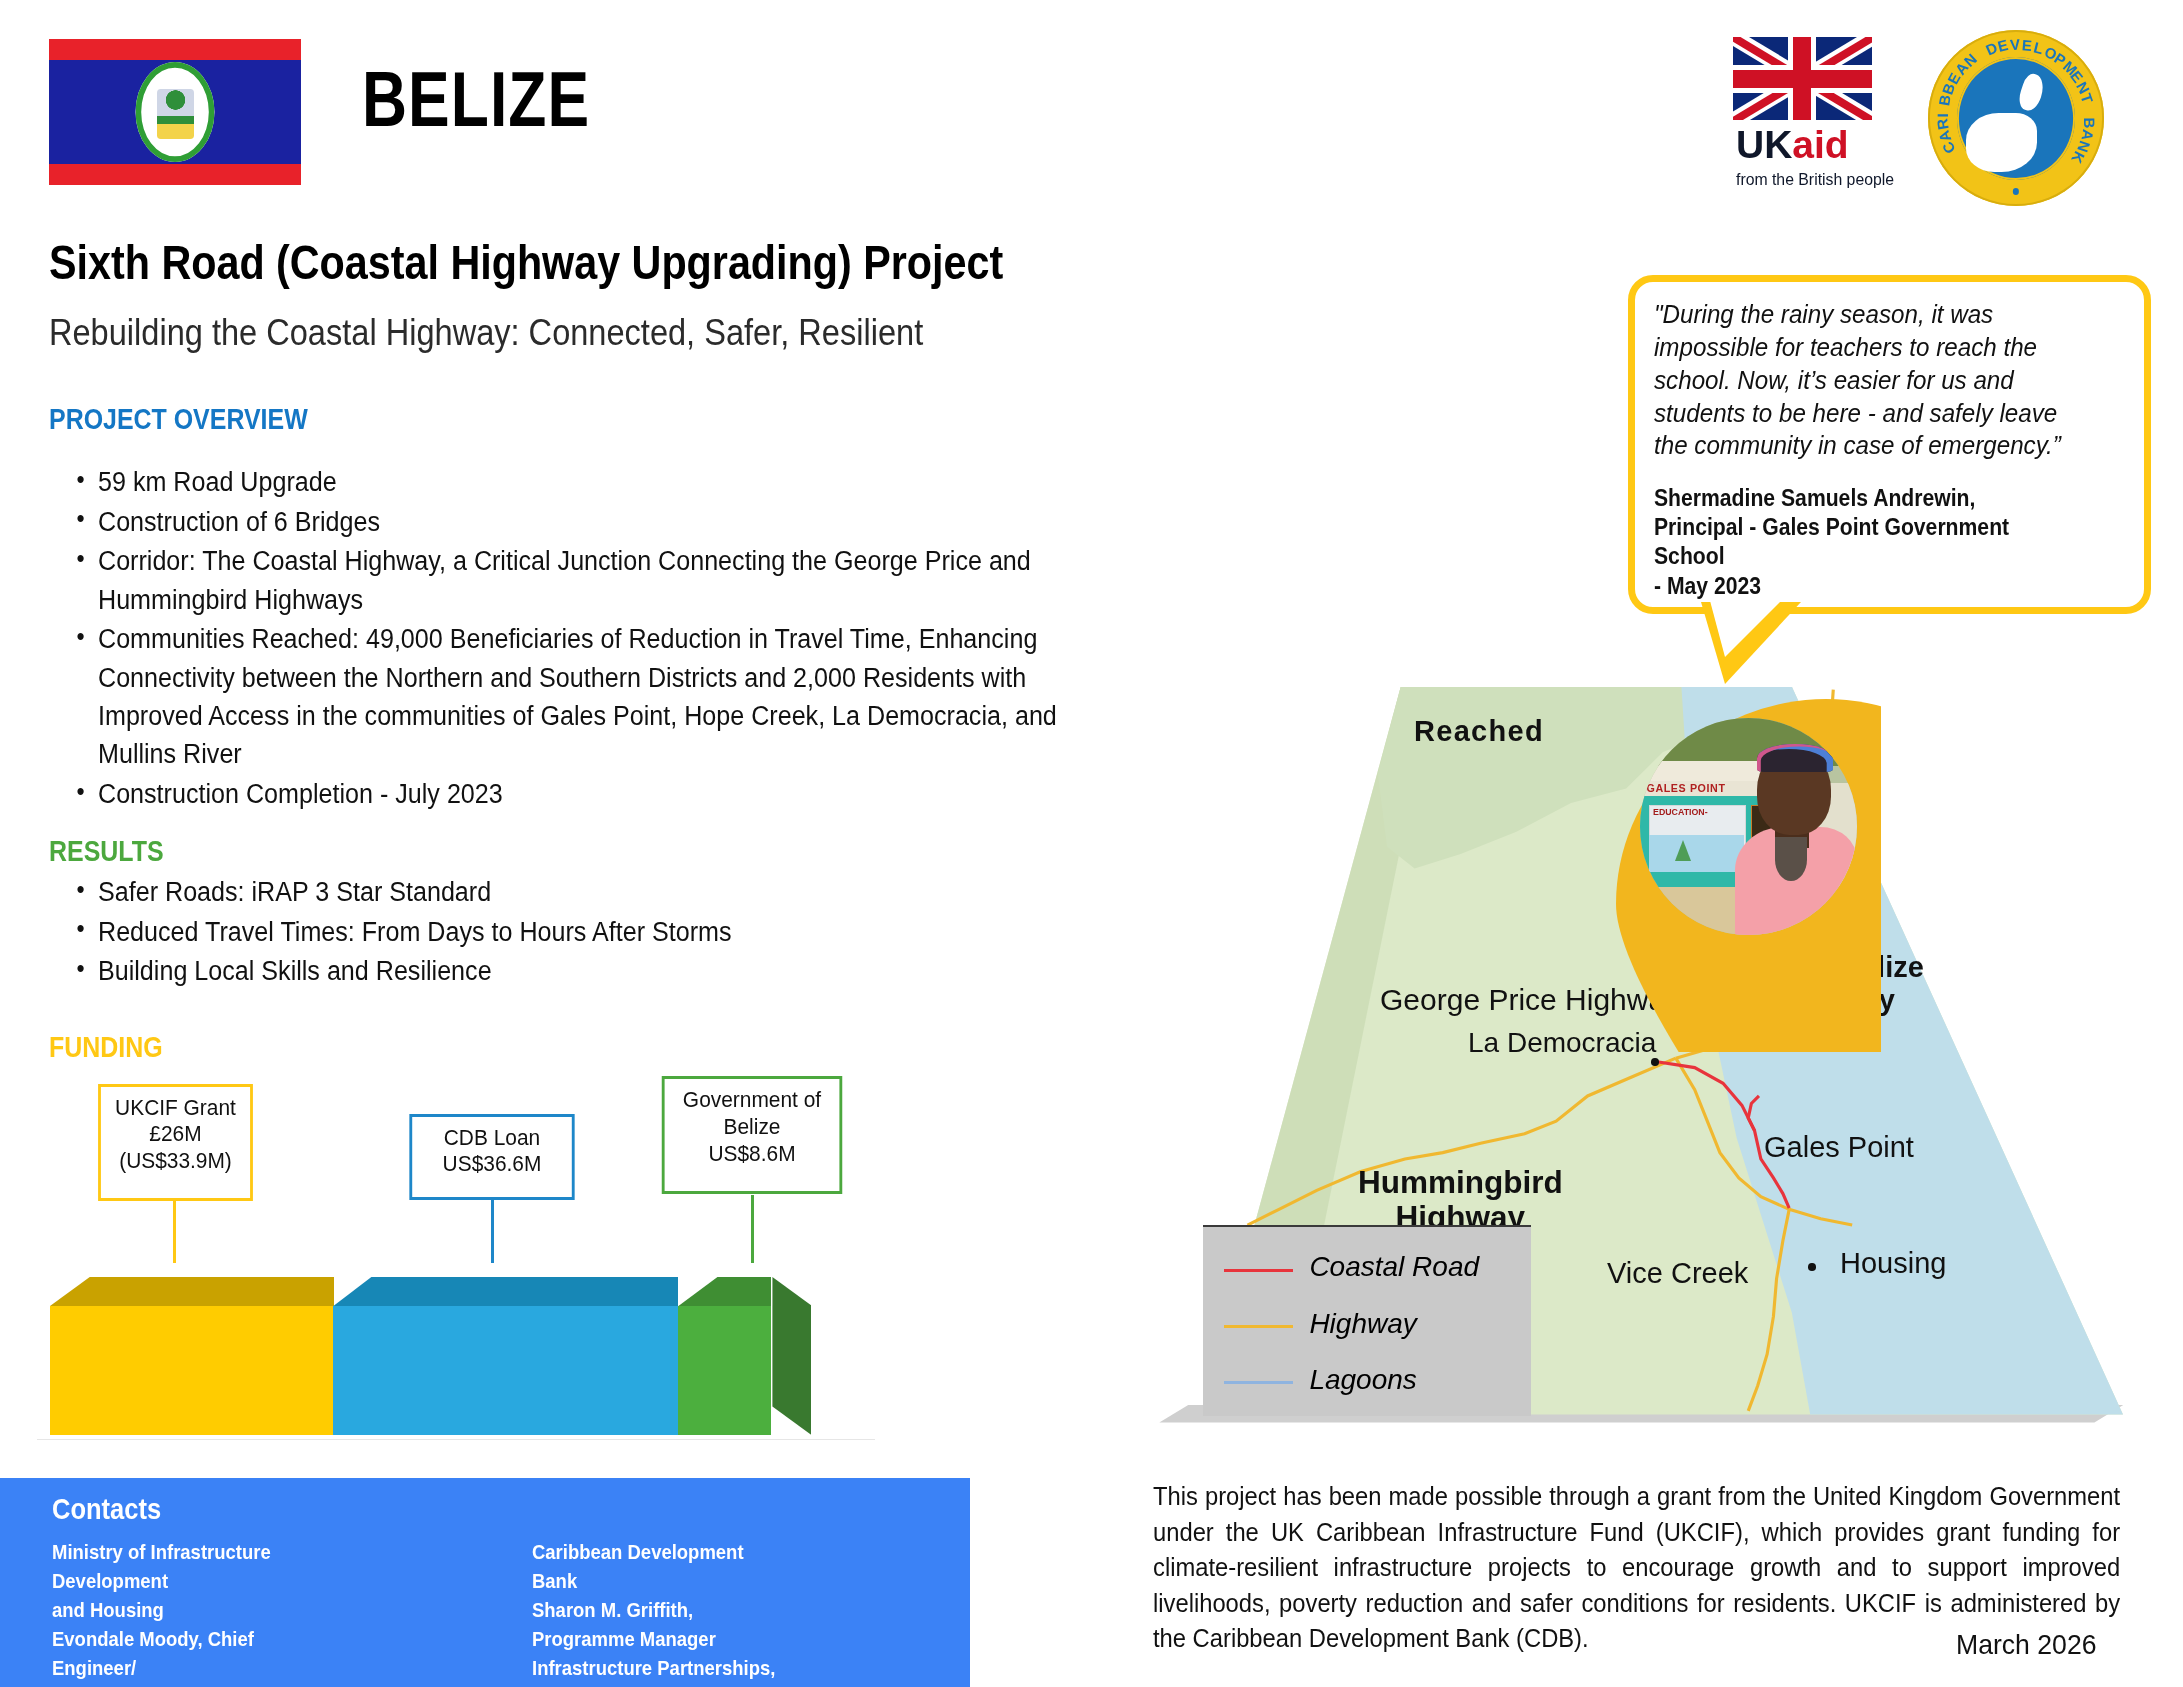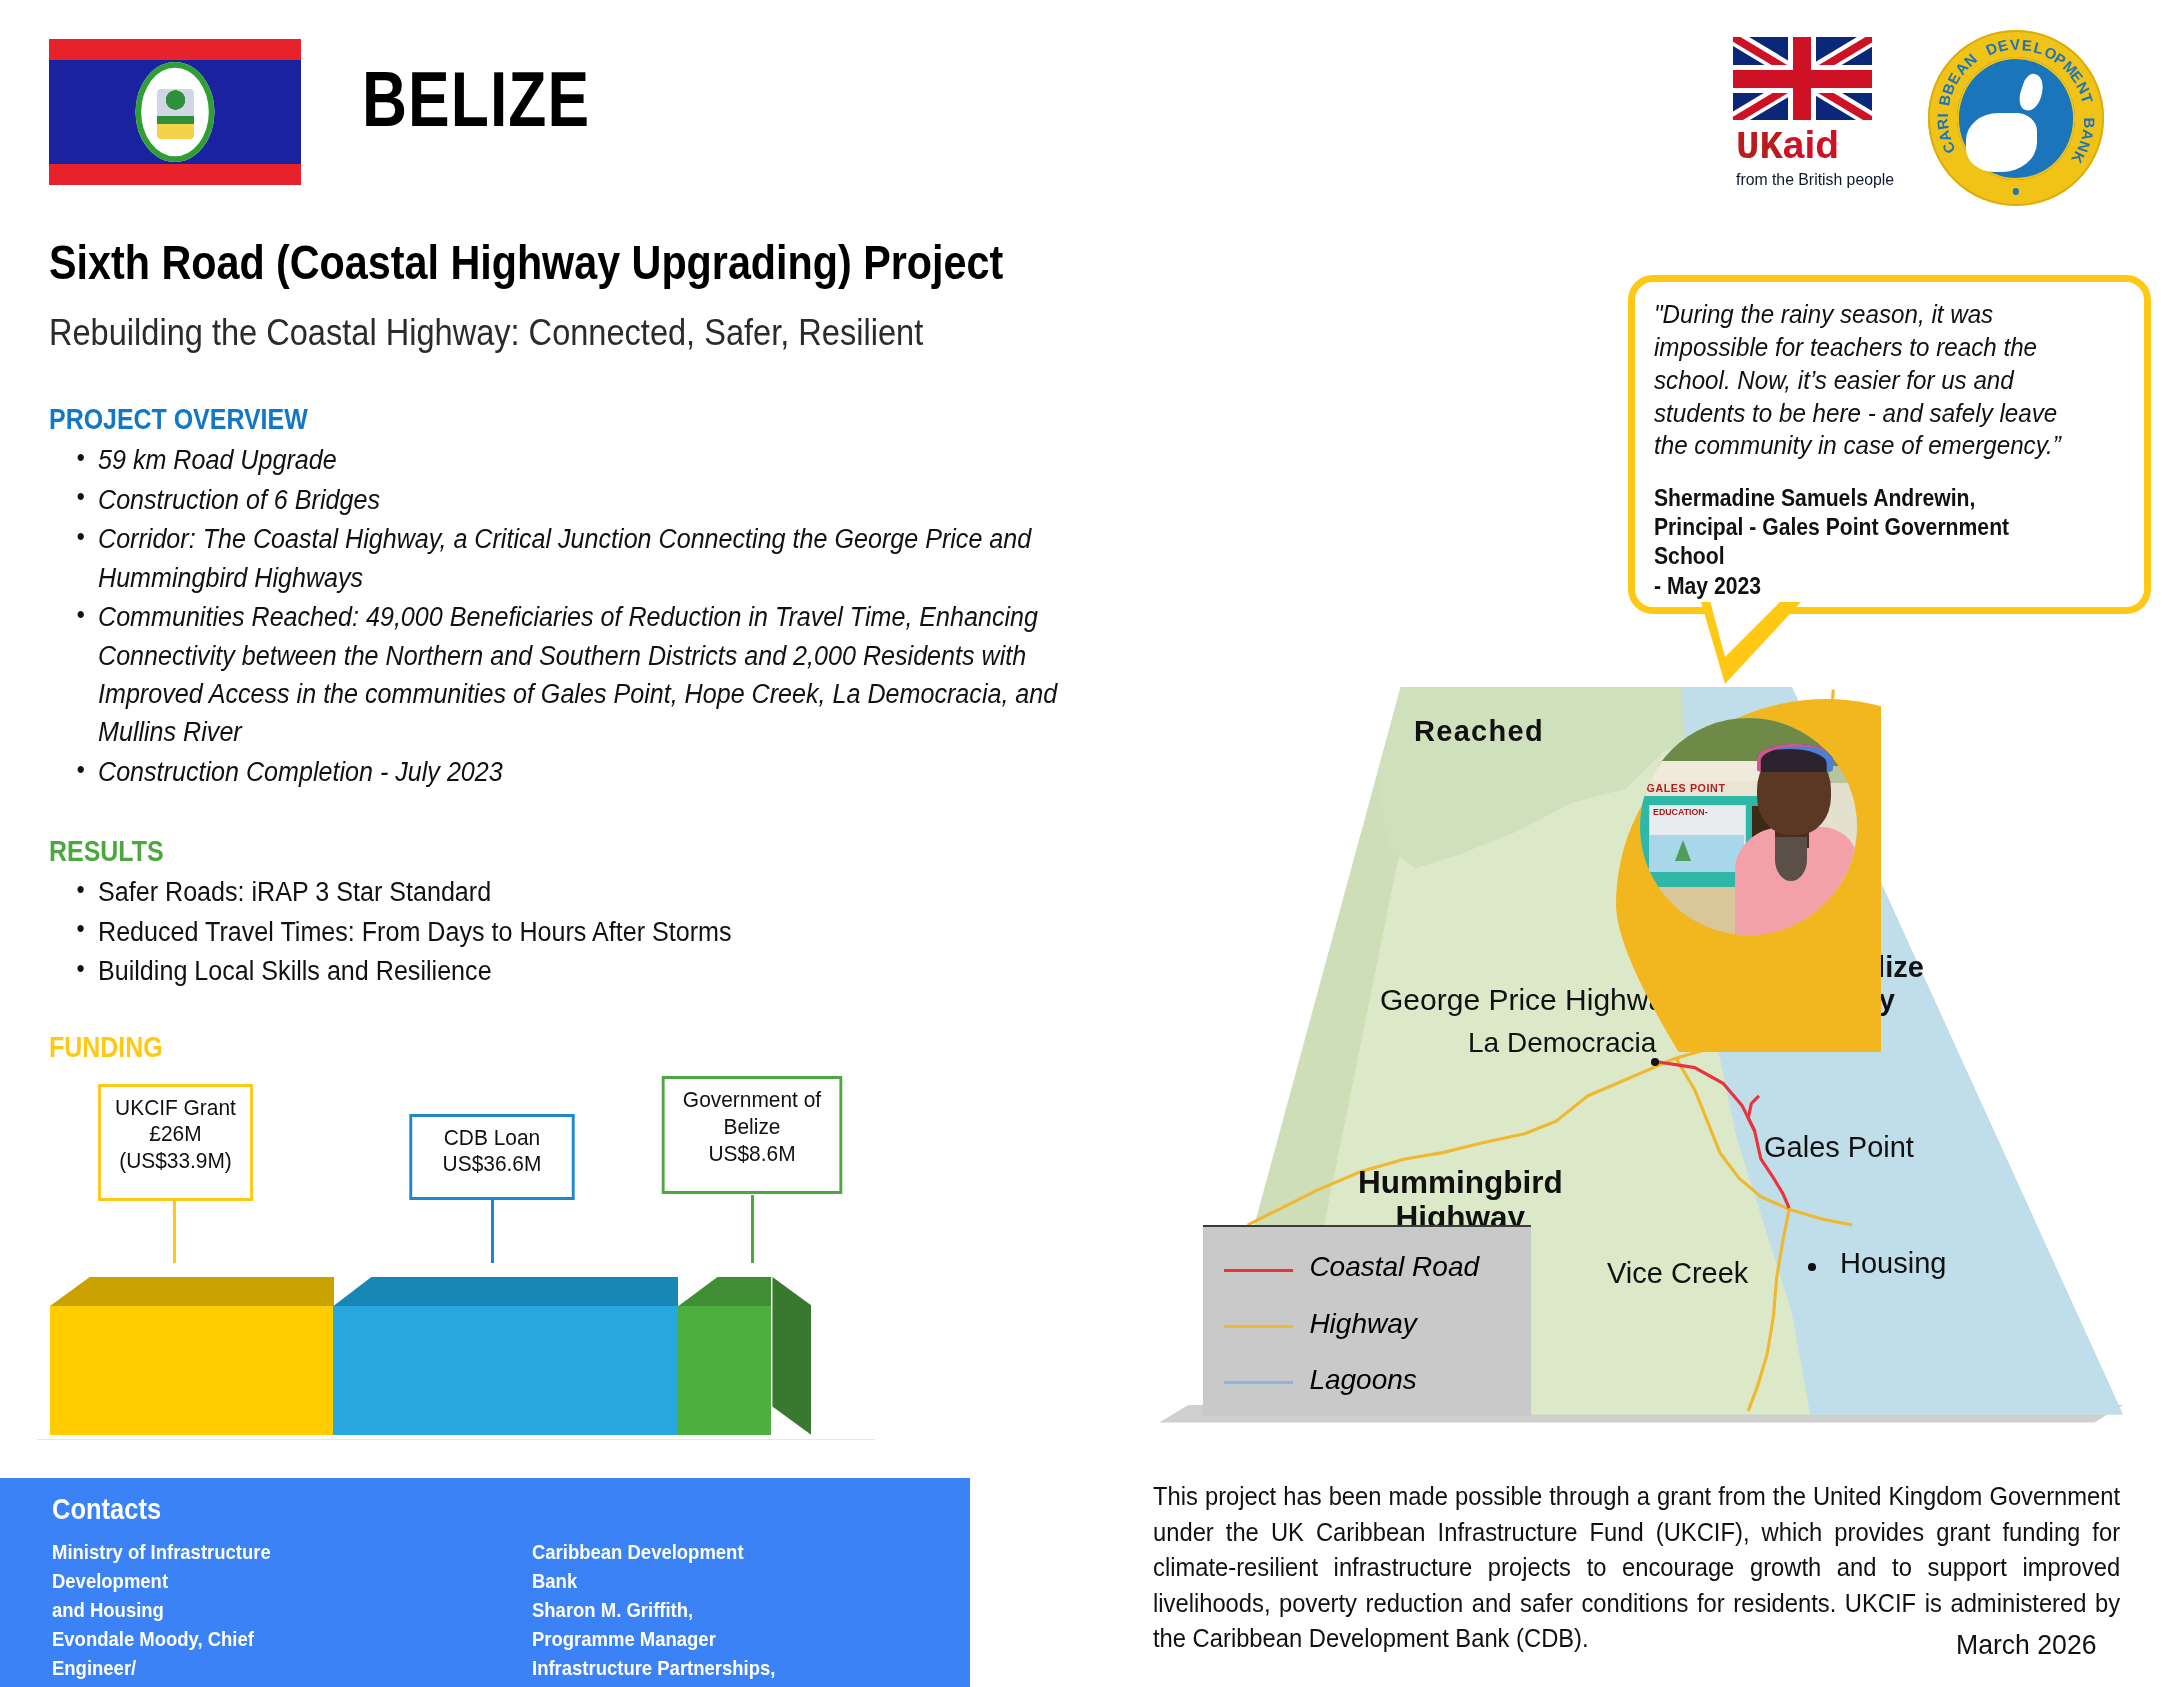--- a/index.html
+++ b/index.html
@@ -50,21 +50,21 @@
   }
   #ukaid-logo .uk-flag .dr1{ transform:translate(-50%,-50%) rotate(31deg); }
   #ukaid-logo .uk-flag .dr2{ transform:translate(-50%,-50%) rotate(-31deg); }
   #ukaid-logo .uk-flag .ch{ position:absolute; left:0; top:28px; width:100%; height:28px; background:#fff; }
   #ukaid-logo .uk-flag .cv{ position:absolute; left:55px; top:0; width:28px; height:100%; background:#fff; }
   #ukaid-logo .uk-flag .chr{ position:absolute; left:0; top:33px; width:100%; height:17.6px; background:#cf1125; }
   #ukaid-logo .uk-flag .cvr{ position:absolute; left:60px; top:0; width:17.6px; height:100%; background:#cf1125; }
   #ukaid-logo .ukaid-word {
     position:absolute; left:14px; top:88px; font-size:39px; font-weight:bold; line-height:1;
   }
-  #ukaid-logo .ukaid-word .uk{ color:#b91c1c;font-family:Liberation Mono, monospace; }
+  #ukaid-logo .ukaid-word .uk{ color:#0f172a; }
   #ukaid-logo .ukaid-word .aid{ color:#cf1125; }
   #ukaid-logo .ukaid-sub {
     position:absolute; left:14px; top:134px; font-size:15.8px; color:#0f172a; white-space:nowrap;
   }
 
   
   #cdb-logo { position:absolute; left:1928px; top:30px; width:176px; height:176px; }
   #cdb-logo .ring {
     position:absolute; inset:0; border-radius:50%;
     background:#f2c317; box-shadow:0 0 0 1.9px #d8ad0d inset;
@@ -110,21 +110,21 @@
   #head-funding  { left:49px; top:1031px; color:#FFC814; }
 
   ul.bullets { position:absolute; margin:0; padding:0 0 0 48px; list-style:none; }
   ul.bullets li {
     position:relative; font-size:27px; line-height:1.42; color:#111;
     transform:scaleX(0.93); transform-origin:left top; margin-bottom:1.3px;
   }
   ul.bullets li::before{
     content:"•"; position:absolute; left:-23px; top:-1.3px; font-size:25px; color:#111;
   }
-  #list-overview { left:50px; top:441px; width:1109px;font-style:italic; }
+  #list-overview { left:50px; top:463px; width:1109px; }
   #list-results  { left:50px; top:873px; width:1071px; }
 
   
   #funding-chart { position:absolute; left:50px; top:1070px; width:882px; height:365px; }
 
   .fund-box {
     position:absolute; background:#fff; text-align:center;
     font-size:22px; line-height:1.22; color:#111; box-sizing:border-box;
     padding:7.6px 3.8px 5px; transform:scaleX(0.95); transform-origin:center top;
   }

